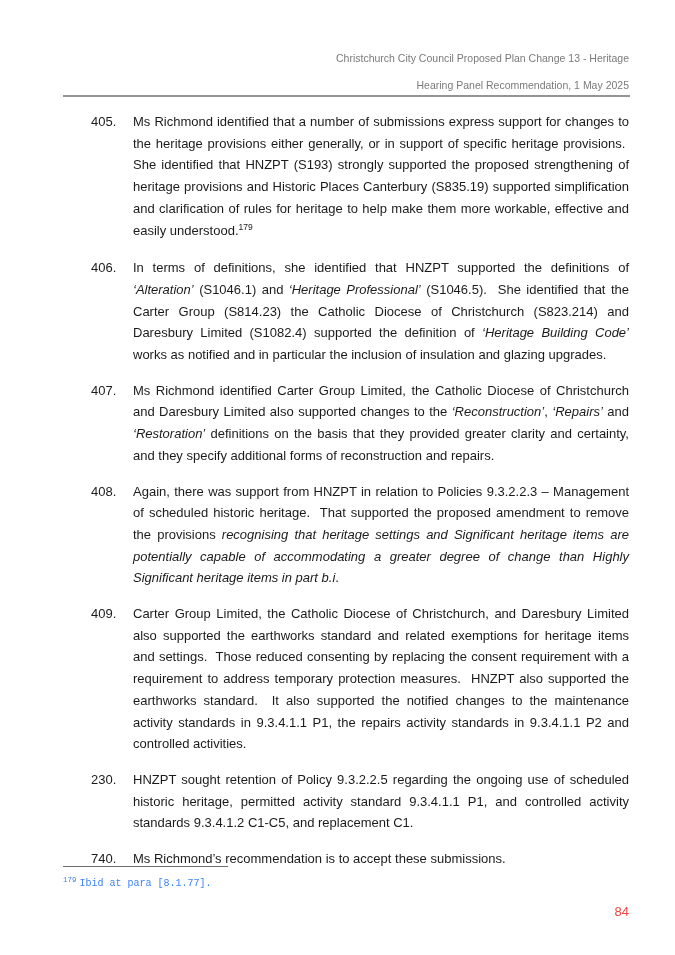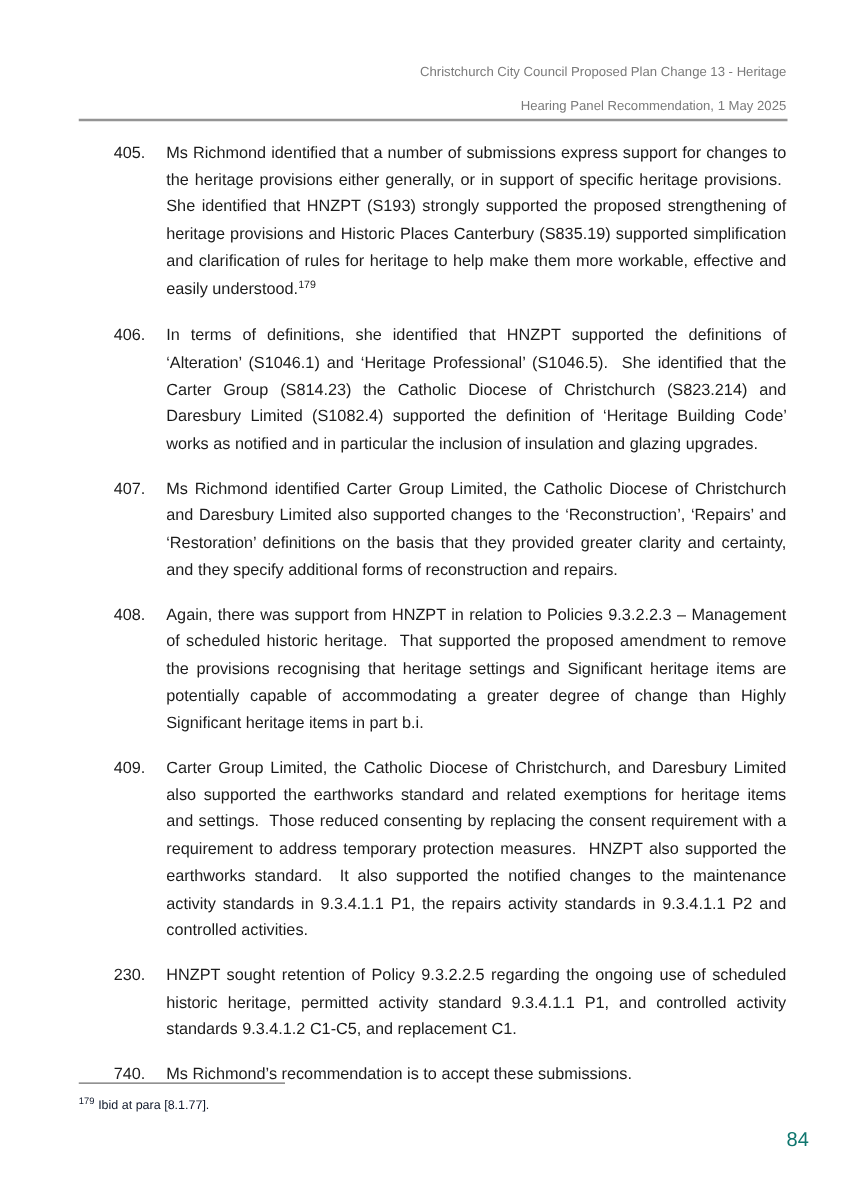--- a/index.html
+++ b/index.html
@@ -51,53 +51,54 @@
   .para {
     position: relative;
     padding-left: 42px;
     margin-bottom: 14px;
   }
   .para-number {
     position: absolute;
     left: 0;
     top: 0;
   }
-  .seg-italic { }
+  .seg-italic { font-style: italic; }
   .seg-sup {
     font-size: 8.5px;
     position: relative;
     top: -4.5px;
   }
   
   .footnote-block {
     position: absolute;
     top: 866px;
     left: 63px;
     right: 46px;
-    color: #0f172a;
+    color: #3b82f6;
+    font-family: Liberation Mono, monospace;
   }
   .footnote-rule {
     width: 165px;
     border-top: 1px solid #6e6e6e;
   }
   .footnote-text {
     margin-top: 9px;
     font-size: 10px;
   }
   .fn-marker {
     font-size: 7.5px;
     margin-right: 3px;
   }
   
   .page-number {
     position: absolute;
     top: 904px;
-    right: 28px;
-    font-size: 16px;
-    color: #0f766e;
+    right: 46px;
+    font-size: 13px;
+    color: #ef4444;
   }
 </style>
 </head>
 <body>
 
 <div class="page">
 
   <div class="doc-header">
     <div class="header-line">Christchurch City Council Proposed Plan Change 13 - Heritage</div>
     <div class="header-line">Hearing Panel Recommendation, 1 May 2025</div>

